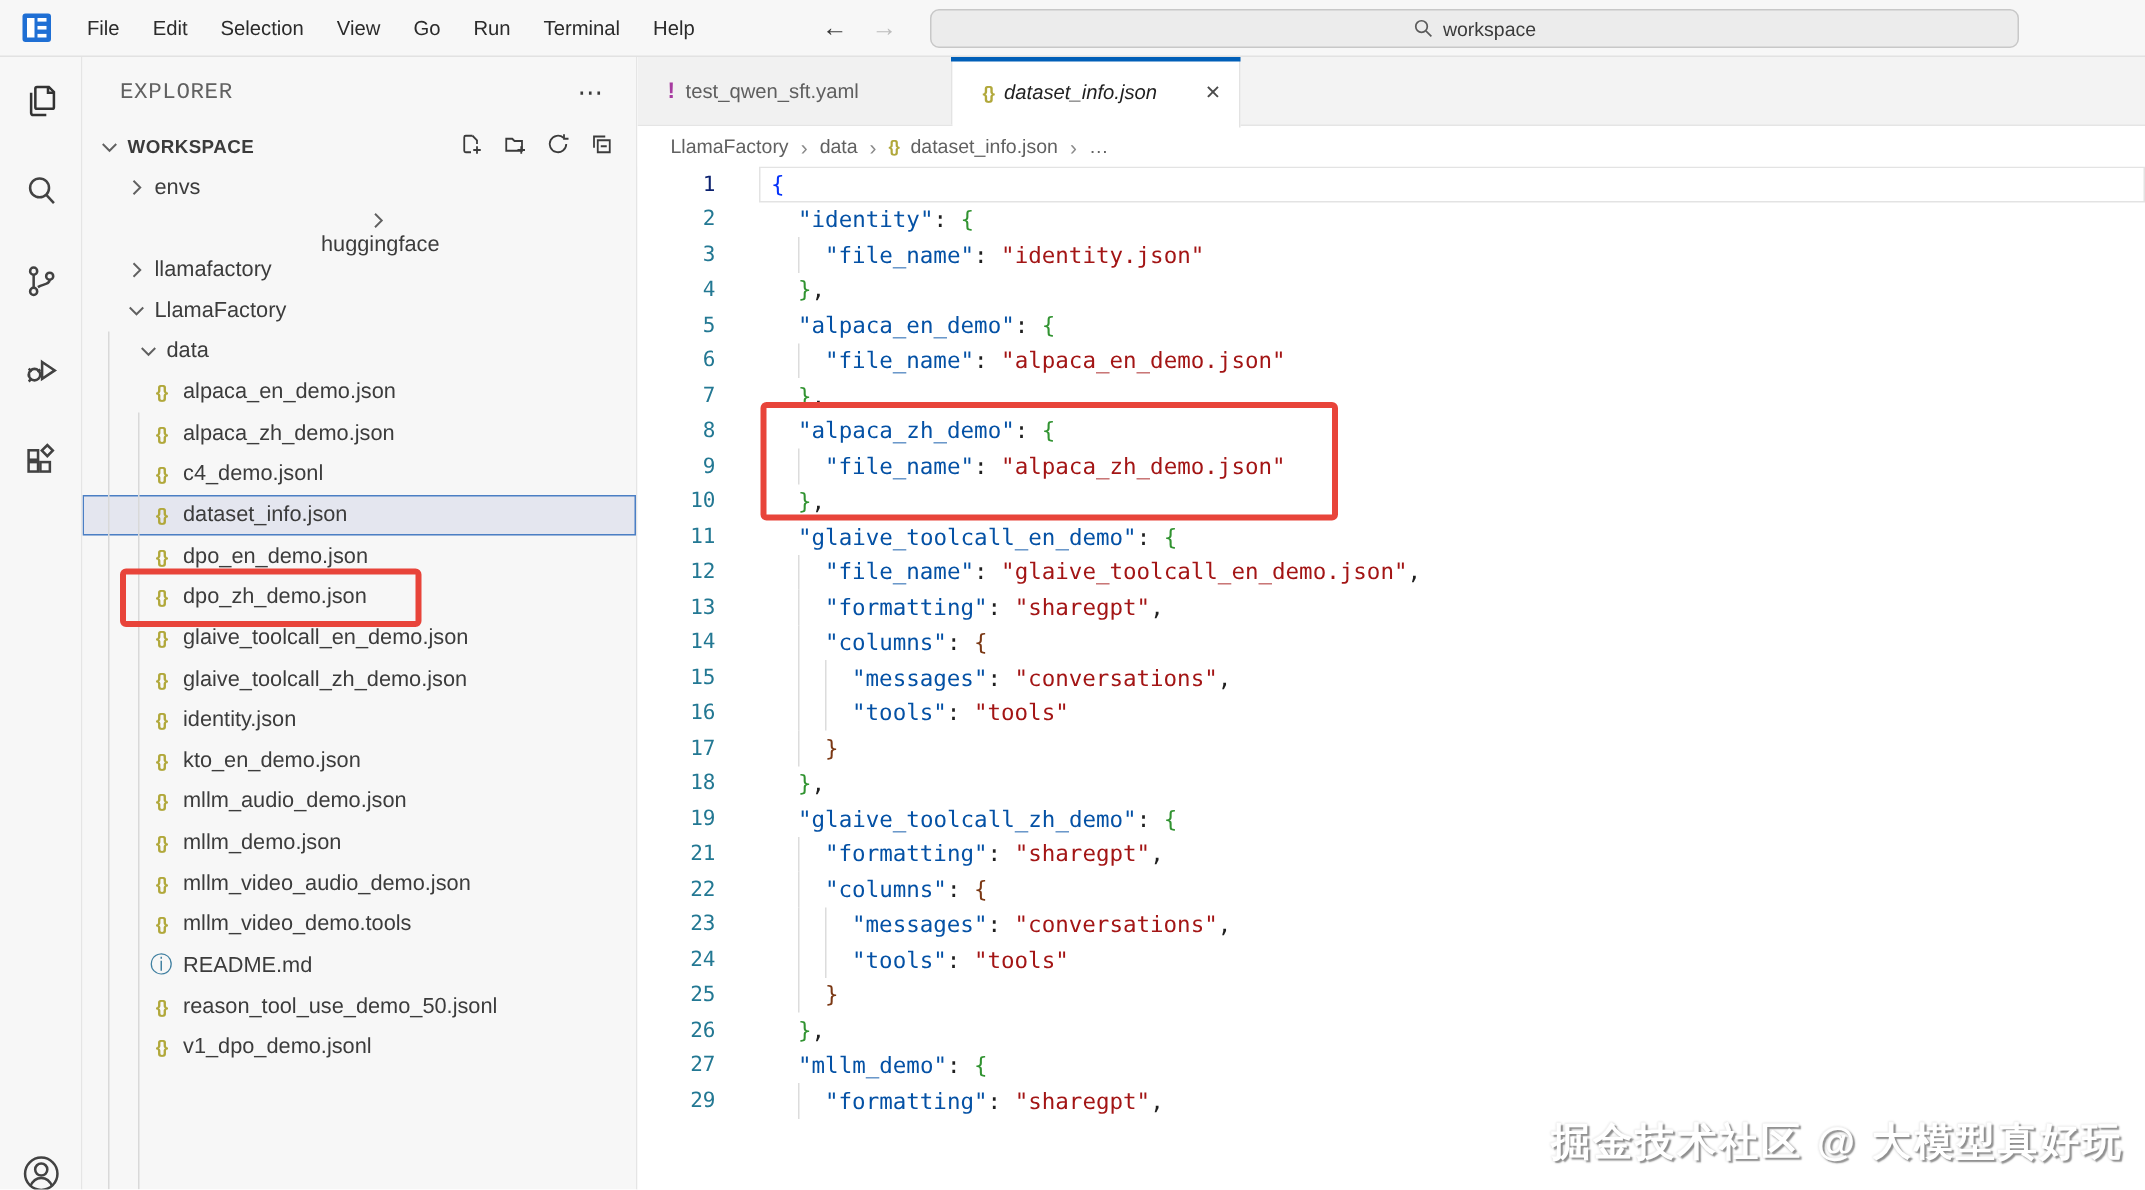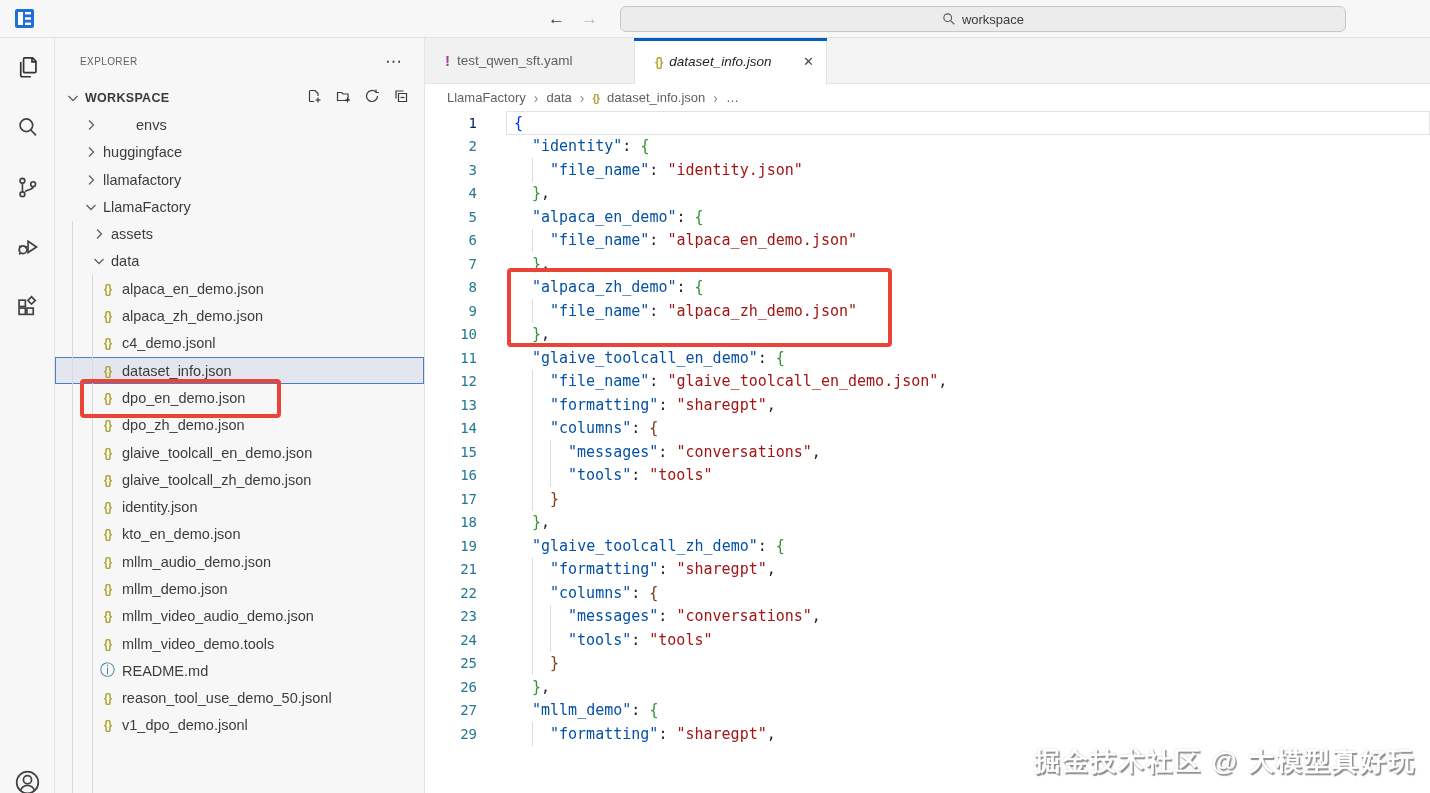--- a/index.html
+++ b/index.html
@@ -19,21 +19,21 @@
   
   .main { display:flex; height:755px; }
 
   .activitybar { width:55px; flex:none; background:#f7f7f7; border-right:1px solid #e5e5e5; position:relative; display:flex; flex-direction:column; align-items:center; padding-top:16px; gap:33px; }
   .ab-icon { width:27px; height:27px; }
   .ab-icon svg { stroke:#424242; fill:none; stroke-width:1.5; }
   .ab-account { position:absolute; left:14px; top:731px; }
 
   .sidebar { width:370px; flex:none; background:#f7f7f7; border-right:1px solid #e5e5e5; position:relative; overflow:hidden; }
   .sb-header { height:46px; display:flex; align-items:center; justify-content:space-between; padding:0 22px 0 25px; }
-  .sb-title { font-size:10px; letter-spacing:.4px; color:#616161; }
+  .sb-title { font-size:15px; letter-spacing:.4px; color:#616161;font-family:Liberation Mono, monospace; }
   .sb-more { font-size:17px; color:#3b3b3b; }
   .tree { position:absolute; top:46px; left:0; right:0; bottom:0; }
   .tree-row { height:27.3px; display:flex; align-items:center; font-size:14.5px; color:#3c3c3c; position:relative; }
   .tree-row.selected { background:#e4e6ef; outline:1px solid #4b7fc4; outline-offset:-1px; }
   .tree-row.section { font-weight:bold; font-size:12.5px; letter-spacing:.3px; color:#3b3b3b; }
   .tree-chevron { width:16px; height:16px; margin-right:4px; flex:none; }
   .tree-chevron svg { stroke:#616161; fill:none; stroke-width:1.3; }
   .tree-icon { width:17px; margin-right:6px; text-align:center; flex:none; font-weight:bold; }
   .icon-json-glyph { color:#b1a83b; font-size:12px; letter-spacing:-1px; }
   .icon-info-glyph { color:#3f7fa0; font-size:15px; font-weight:normal; }
@@ -82,20 +82,30 @@
 <body>
 
 <div class="titlebar">
   <svg class="logo" viewBox="0 0 21 21">
     <rect x="1" y="1" width="19" height="19" rx="2" fill="#1f6fd4"></rect>
     <rect x="4" y="4" width="5" height="13" fill="#ffffff"></rect>
     <rect x="11" y="4" width="6" height="2.4" fill="#ffffff"></rect>
     <rect x="11" y="9.3" width="6" height="2.4" fill="#ffffff"></rect>
     <rect x="11" y="14.6" width="6" height="2.4" fill="#ffffff"></rect>
   </svg>
+  <div class="menus">
+      <div class="menu-item">File</div>
+      <div class="menu-item">Edit</div>
+      <div class="menu-item">Selection</div>
+      <div class="menu-item">View</div>
+      <div class="menu-item">Go</div>
+      <div class="menu-item">Run</div>
+      <div class="menu-item">Terminal</div>
+      <div class="menu-item">Help</div>
+    </div>
   <div class="nav-arrows">
     <span class="arrow-back">←</span>
     <span class="arrow-fwd">→</span>
   </div>
   <div class="searchbox">
     <svg width="14" height="14" viewBox="0 0 16 16">
         <circle cx="6.5" cy="6.5" r="4.4" stroke="#5a5a5a" fill="none" stroke-width="1.3"></circle>
         <path d="M9.8 9.8 L14 14" stroke="#5a5a5a" stroke-width="1.3"></path>
       </svg>
     <span>workspace</span>
@@ -178,49 +188,43 @@
                 <path d="M13.5 8a5.5 5.5 0 1 1-1.8-4.1"></path>
                 <path d="M12 1.5v3h3"></path>
               </svg></span>
             <span><svg viewBox="0 0 16 16">
                 <path d="M5.5 5.5h8v8h-8z"></path>
                 <path d="M7.5 9.5h4"></path>
                 <path d="M3 10.5v-7.5h7.5"></path>
               </svg></span>
           </span>
         </div>
-        <div class="tree-row" style="padding-left: 28px; gap: 33px;">
+        <div class="tree-row" style="padding-left: 28px;">
           <span class="tree-chevron"><svg viewBox="0 0 16 16">
               <path d="M6 3.5 L10.5 8 L6 12.5"></path>
             </svg></span>
           <span>envs</span>
         </div>
+        <div class="tree-row" style="padding-left: 28px; flex-direction: column;">
+          <span class="tree-chevron"><svg viewBox="0 0 16 16">
+              <path d="M6 3.5 L10.5 8 L6 12.5"></path>
+            </svg></span>
+          <span>huggingface</span>
+        </div>
         <div class="tree-row" style="padding-left: 28px;">
           <span class="tree-chevron"><svg viewBox="0 0 16 16">
               <path d="M6 3.5 L10.5 8 L6 12.5"></path>
             </svg></span>
-          <span>huggingface</span>
+          <span>llamafactory</span>
         </div>
         <div class="tree-row" style="padding-left: 28px;">
           <span class="tree-chevron"><svg viewBox="0 0 16 16">
-              <path d="M6 3.5 L10.5 8 L6 12.5"></path>
-            </svg></span>
-          <span>llamafactory</span>
-        </div>
-        <div class="tree-row" style="padding-left: 28px;">
-          <span class="tree-chevron"><svg viewBox="0 0 16 16">
               <path d="M3.5 6 L8 10.5 L12.5 6"></path>
             </svg></span>
           <span>LlamaFactory</span>
-        </div>
-        <div class="tree-row" style="padding-left: 36px;">
-          <span class="tree-chevron"><svg viewBox="0 0 16 16">
-              <path d="M6 3.5 L10.5 8 L6 12.5"></path>
-            </svg></span>
-          <span>assets</span>
         </div>
         <div class="tree-row" style="padding-left: 36px;">
           <span class="tree-chevron"><svg viewBox="0 0 16 16">
               <path d="M3.5 6 L8 10.5 L12.5 6"></path>
             </svg></span>
           <span>data</span>
         </div>
         <div class="tree-row" style="padding-left: 44px;">
           <span class="tree-icon icon-json-glyph">{}</span>
           <span>alpaca_en_demo.json</span>

